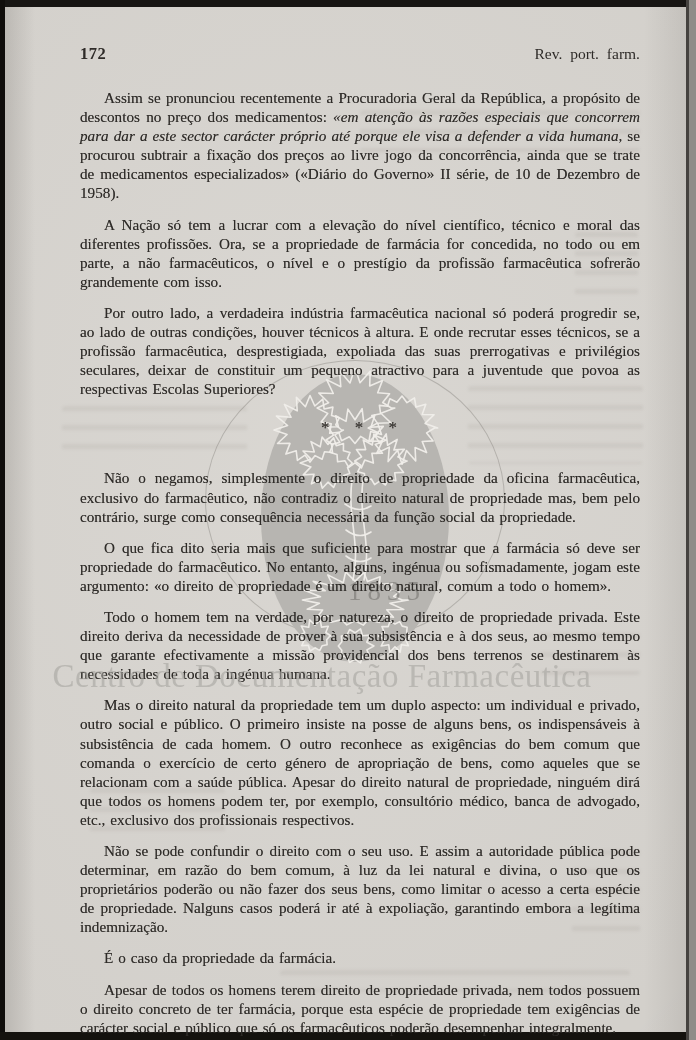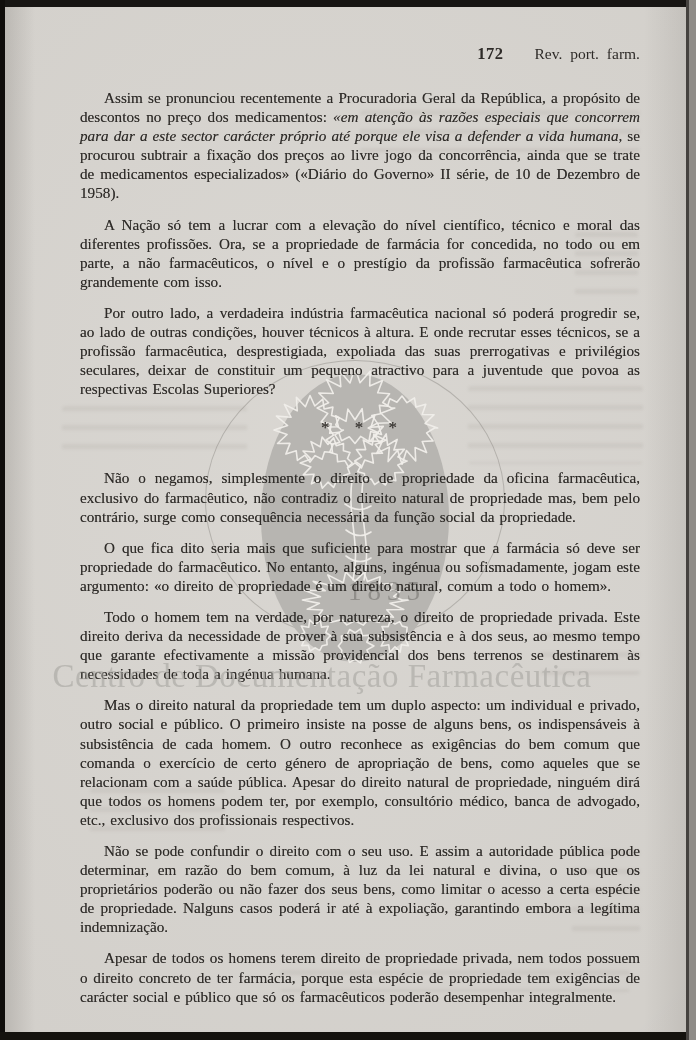--- a/index.html
+++ b/index.html
@@ -20,21 +20,21 @@
   .edge-bottom{position:absolute;left:0;bottom:0;width:100%;height:8px;background:#14120e;}
   .edge-right{position:absolute;right:0;top:0;width:10px;height:100%;
     background:linear-gradient(to right,#45423f 0 3px,#8f8c88 3px 100%);}
   .gutter-shadow{position:absolute;left:5px;top:0;width:30px;height:100%;
     background:linear-gradient(to right, rgba(60,55,50,0.16), rgba(60,55,50,0));}
   .right-shade{position:absolute;right:10px;top:0;width:42px;height:100%;
     background:linear-gradient(to left, rgba(60,55,50,0.10), rgba(60,55,50,0));}
 
   
   .header{position:absolute;left:80px;top:44px;width:560px;display:flex;
-    justify-content:flex-end;align-items:baseline;color:var(--ink);gap:31px;}
+    justify-content:space-between;align-items:baseline;color:var(--ink);gap:31px;}
   .pageno{font-weight:bold;font-size:16.5px;letter-spacing:0.5px;}
   .jtitle{font-size:15.5px;word-spacing:4px;}
 
   
   .textcol{position:absolute;left:80px;top:76px;width:560px;color:var(--ink);
     font-size:15.2px;line-height:19.1px;text-align:justify;word-spacing:1.2px;
     text-shadow:0 0 0.5px rgba(46,43,40,0.55);z-index:3;}
   .textcol p{margin:0;}
   .textcol p.ind{text-indent:24px;margin-top:12px;}
   .it{font-style:italic;}
@@ -125,20 +125,21 @@
       </div>
     <div class="sep">
       <span>* * *</span>
     </div>
     <div>
         <p class="ind"><span>Não o negamos, simplesmente o direito de propriedade da oficina farmacêutica, exclusivo do farmacêutico, não contradiz o direito natural de propriedade mas, bem pelo contrário, surge como consequência necessária da função social da propriedade.</span></p>
         <p class="ind"><span>O que fica dito seria mais que suficiente para mostrar que a farmácia só deve ser propriedade do farmacêutico. No entanto, alguns, ingénua ou sofismadamente, jogam este argumento: «o direito de propriedade é um direito natural, comum a todo o homem».</span></p>
         <p class="ind"><span>Todo o homem tem na verdade, por natureza, o direito de propriedade privada. Este direito deriva da necessidade de prover à sua subsistência e à dos seus, ao mesmo tempo que garante efectivamente a missão providencial dos bens terrenos se destinarem às necessidades de toda a ingénua humana.</span></p>
         <p class="ind"><span>Mas o direito natural da propriedade tem um duplo aspecto: um individual e privado, outro social e público. O primeiro insiste na posse de alguns bens, os indispensáveis à subsistência de cada homem. O outro reconhece as exigências do bem comum que comanda o exercício de certo género de apropriação de bens, como aqueles que se relacionam com a saúde pública. Apesar do direito natural de propriedade, ninguém dirá que todos os homens podem ter, por exemplo, consultório médico, banca de advogado, etc., exclusivo dos profissionais respectivos.</span></p>
         <p class="ind"><span>Não se pode confundir o direito com o seu uso. E assim a autoridade pública pode determinar, em razão do bem comum, à luz da lei natural e divina, o uso que os proprietários poderão ou não fazer dos seus bens, como limitar o acesso a certa espécie de propriedade. Nalguns casos poderá ir até à expoliação, garantindo embora a legítima indemnização.</span></p>
+        <p class="ind"><span>É o caso da propriedade da farmácia.</span></p>
         <p class="ind"><span>Apesar de todos os homens terem direito de propriedade privada, nem todos possuem o direito concreto de ter farmácia, porque esta espécie de propriedade tem exigências de carácter social e público que só os farmacêuticos poderão desempenhar integralmente.</span></p>
       </div>
   </div>
 
   <div class="wm1">Centro de Documentação Farmacêutica</div>
 
   <div class="edge-top"></div>
   <div class="edge-left"></div>
   <div class="edge-bottom"></div>
   <div class="edge-right"></div>

